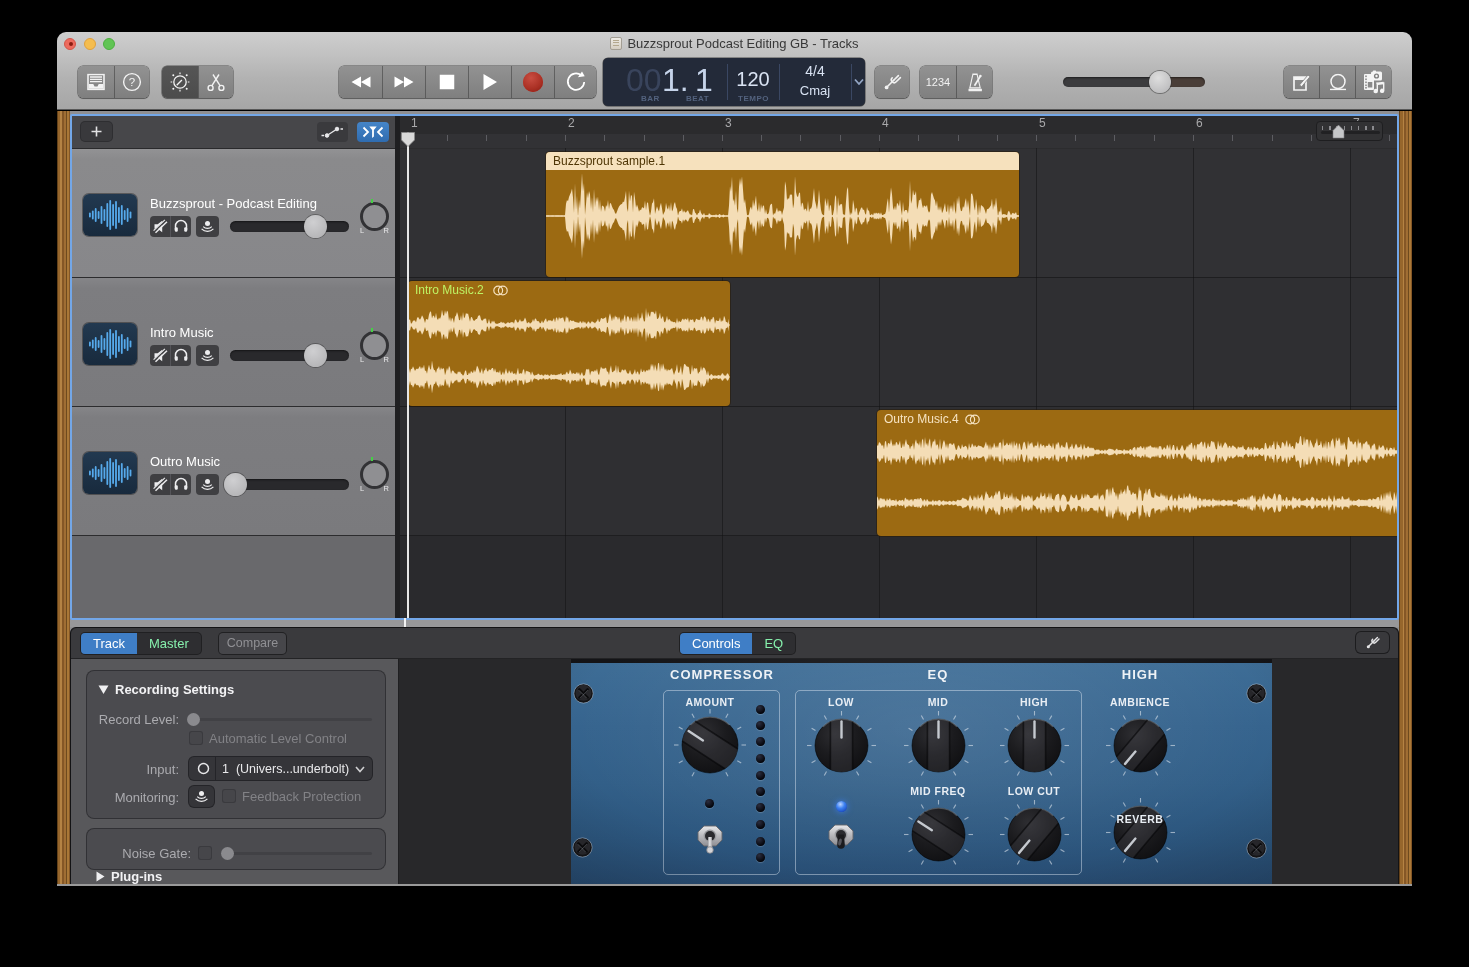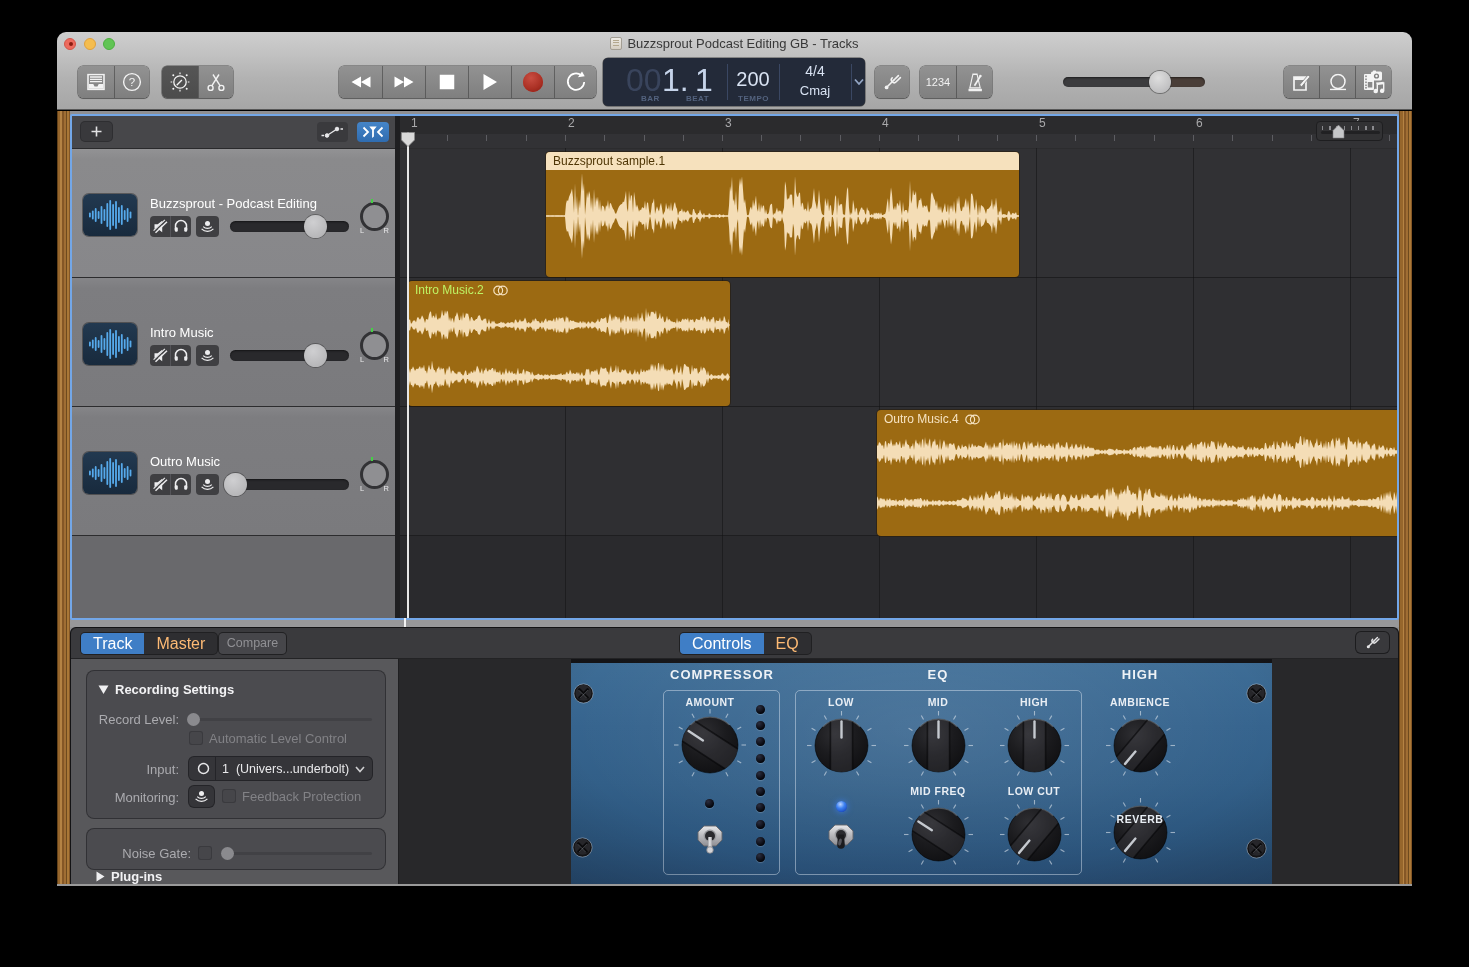--- a/index.html
+++ b/index.html
@@ -63,22 +63,22 @@
 .pan::before{content:"";position:absolute;left:7.5px;top:-6.5px;width:2px;height:4px;background:#45cf45;}
 .pan::after{content:"L";position:absolute;left:-3px;top:21px;font-size:7.5px;color:#e8e8ea;}
 .pan b{position:absolute;right:-3px;top:21px;font-size:7.5px;font-weight:normal;color:#e8e8ea;}
 
 .region{position:absolute;border-radius:4px;background:#9c6a12;box-shadow:0 0 0 1px rgba(40,25,0,.45);overflow:hidden;}
 .region .rtitle{position:absolute;left:7px;top:2px;font-size:12px;font-weight:normal;}
 
 #split{position:absolute;left:13px;top:509px;width:1329px;height:7px;background:#98989a;}
 #sc{position:absolute;left:13px;top:516px;width:1329px;height:257px;background:#28282a;border:1px solid #131315;border-bottom:none;border-radius:6px 6px 0 0;}
 #scbar{position:absolute;left:0;top:0;width:1327px;height:31px;background:#3a3a3d;border-bottom:1px solid #232325;border-radius:6px 6px 0 0;}
-.scseg{position:absolute;top:5px;height:21px;border-radius:4px;background:#2e2e31;display:flex;overflow:hidden;font-size:16px;box-shadow:0 0 0 1px rgba(15,15,17,.6);}
-.scseg .t{padding:0 12px;line-height:21px;color:#fdba74;}
+.scseg{position:absolute;top:5px;height:21px;border-radius:4px;background:#2e2e31;display:flex;overflow:hidden;font-size:13px;box-shadow:0 0 0 1px rgba(15,15,17,.6);}
+.scseg .t{padding:0 12px;line-height:21px;color:#86efac;}
 .scseg .t.sel{background:#3f7ec6;color:#fff;}
 #compare{position:absolute;left:148px;top:5px;width:67px;height:21px;border-radius:4px;background:#46464a;box-shadow:0 0 0 1px rgba(15,15,17,.6);color:#909094;font-size:12.5px;text-align:center;line-height:21px;}
 #scfork{position:absolute;left:1285px;top:4px;width:33px;height:21px;border-radius:5px;background:#39393c;box-shadow:0 0 0 1px #1c1c1e;}
 
 #sccol{position:absolute;left:0;top:31px;width:328px;height:225px;background:#58585b;border-right:1px solid #1f1f21;}
 .scpanel{position:absolute;left:16px;width:298px;background:#4b4b4f;border-radius:7px;box-shadow:0 0 0 1px rgba(40,40,44,.8);}
 #sccol .h{font-size:13px;font-weight:bold;color:#f2f2f4;}
 #sccol .lab{font-size:13px;color:#ababaf;position:absolute;text-align:right;}
 #sccol .dim{color:#828286;}
 .cb{position:absolute;width:14px;height:14px;border-radius:3px;background:#46464a;box-shadow:inset 0 0 0 1px #3a3a3e;}
@@ -250,21 +250,21 @@
             </g>
           </svg>
         </div>
     </div>
     <div id="lcd">
       <div style="position:absolute;left:23px;top:4px;font-size:32px;color:#39445c;">00</div>
       <div style="position:absolute;left:59px;top:4px;font-size:32px;color:#c6d4ea;">1. 1</div>
       <div class="lab" style="left:38px;top:36px;">BAR</div>
       <div class="lab" style="left:83px;top:36px;">BEAT</div>
       <div class="div" style="left:124px;"></div>
-      <div style="position:absolute;left:126px;top:10px;width:48px;text-align:center;font-size:20px;color:#d9e3f3;">200</div>
+      <div style="position:absolute;left:126px;top:10px;width:48px;text-align:center;font-size:20px;color:#d9e3f3;">120</div>
       <div class="lab" style="left:135px;top:36px;">TEMPO</div>
       <div class="div" style="left:176px;"></div>
       <div style="position:absolute;left:186px;top:5px;width:52px;text-align:center;font-size:14px;color:#d9e3f3;">4/4</div>
       <div style="position:absolute;left:186px;top:25px;width:52px;text-align:center;font-size:13px;color:#d9e3f3;">Cmaj</div>
       <div class="div" style="left:248px;"></div>
       <svg style="position:absolute;left:251px;top:20px;" width="10" height="8" viewBox="0 0 10 8">
           <path d="M1 1.5L5 6L9 1.5" fill="none" stroke="#93a5c4" stroke-width="1.8"></path>
         </svg>
     </div>
   </div>

